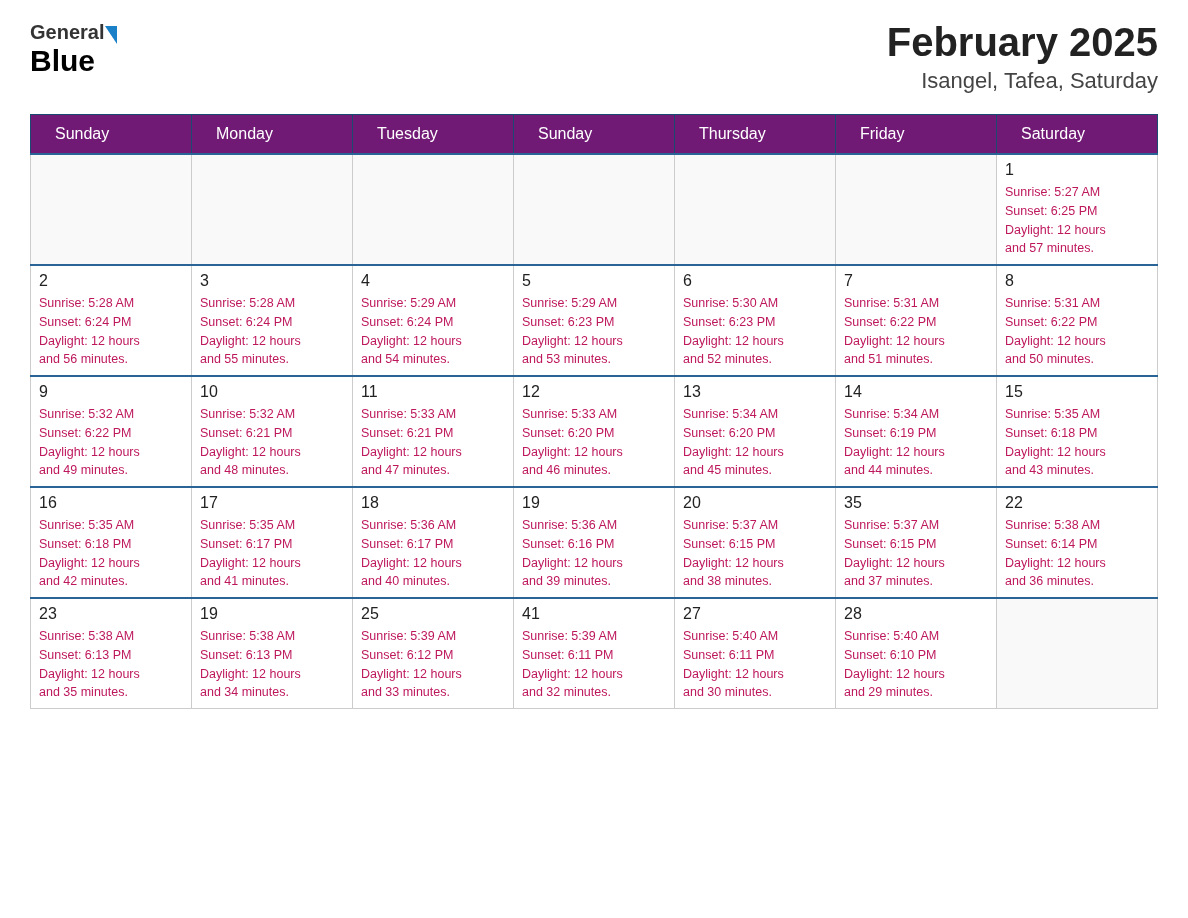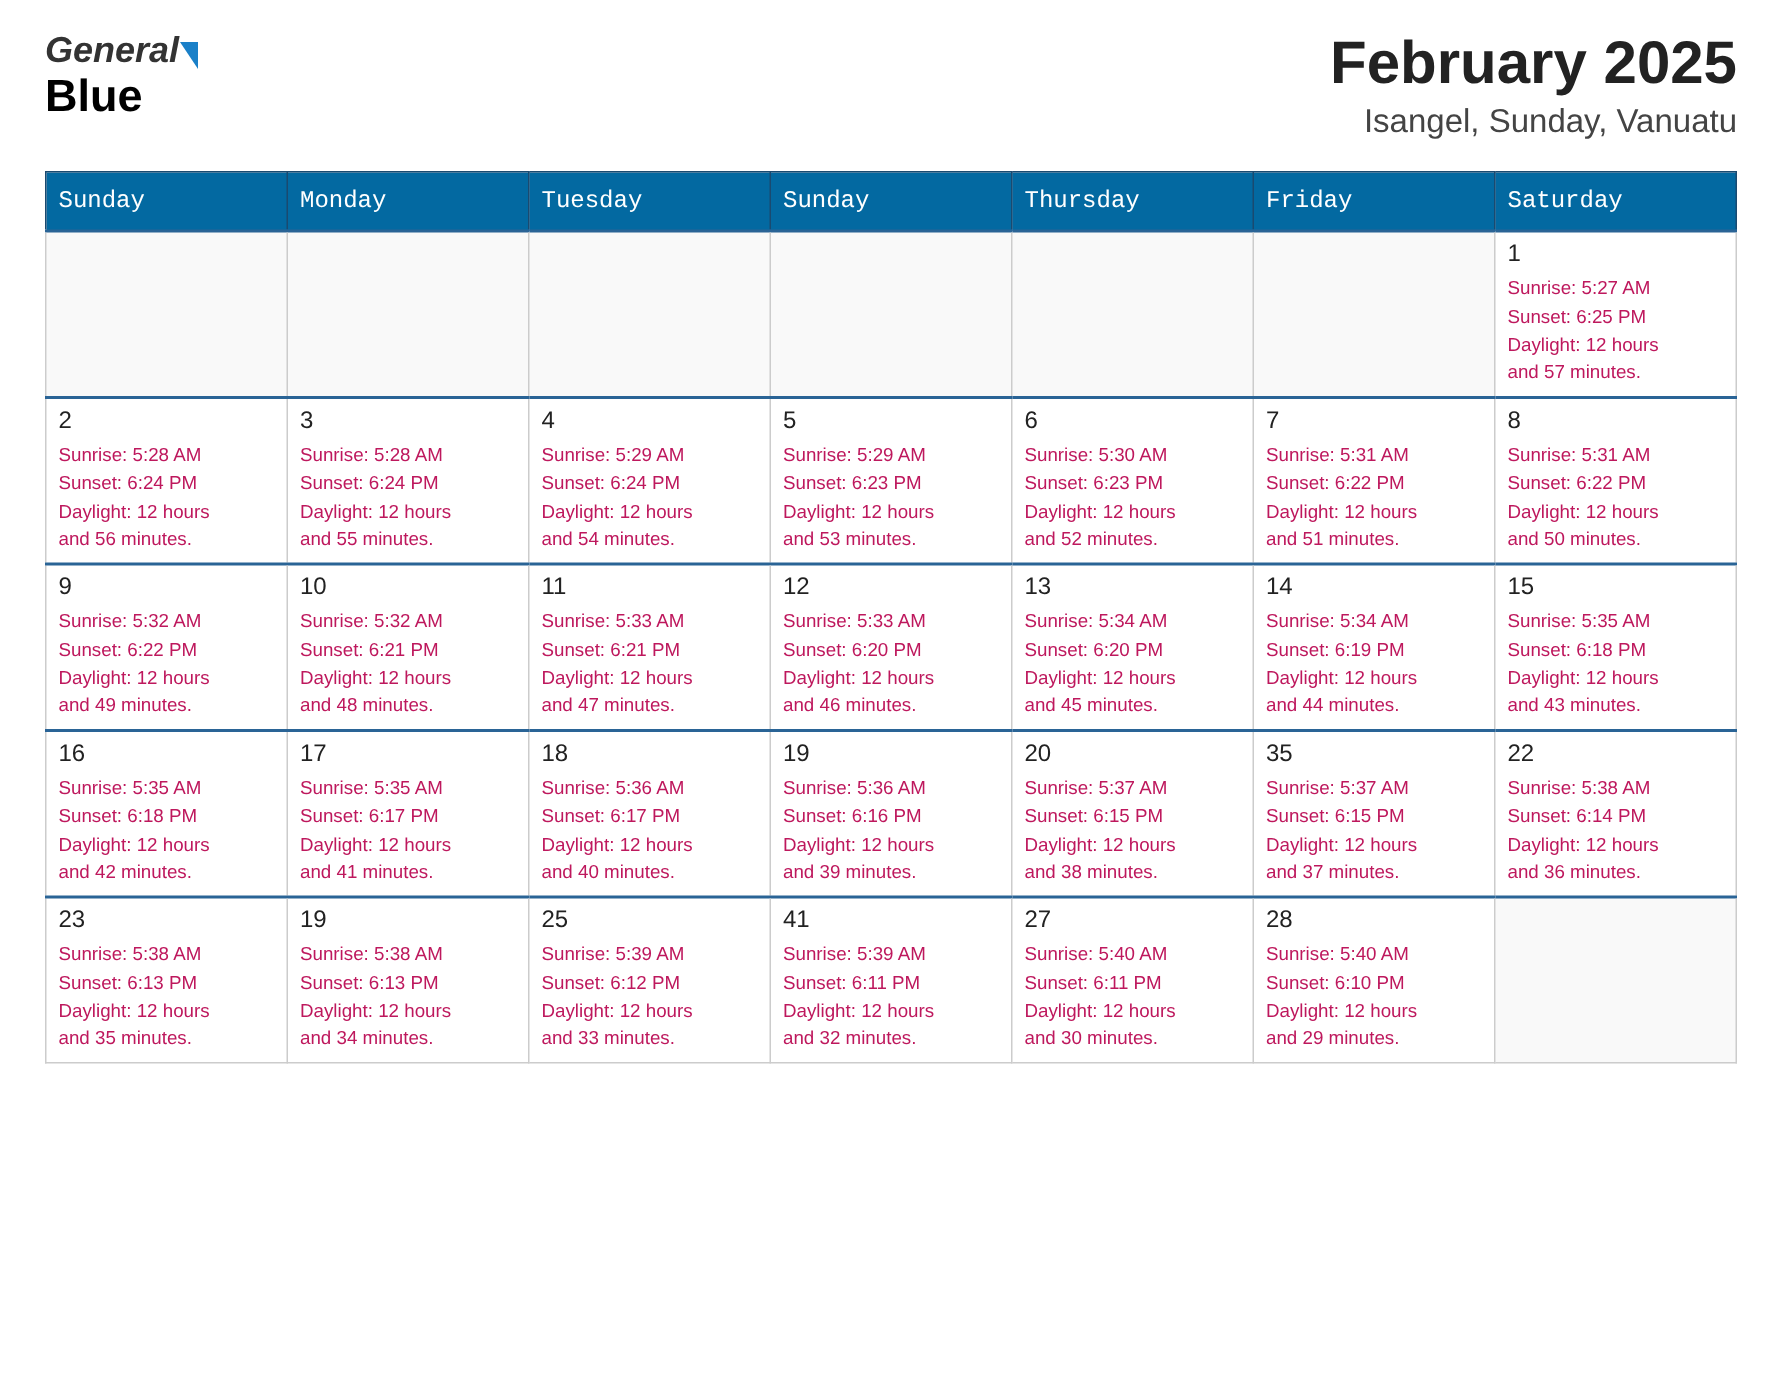--- a/index.html
+++ b/index.html
@@ -33,28 +33,27 @@
     .location {
       font-size: 22px;
       color: #444;
       margin-top: 4px;
     }
     .calendar {
       width: 100%;
       border-collapse: collapse;
     }
     .calendar th {
-      background-color: #0369a1;
+      background-color: #701a75;
       color: #fff;
       font-size: 16px;
       font-weight: normal;
-      padding: 10px 8px;
+      padding: 10px 24px;
       text-align: left;
       border: 1px solid #1a4a70;
-      font-family: Liberation Mono, monospace;
     }
     .calendar td {
       vertical-align: top;
       border: 1px solid #ccc;
       padding: 6px 8px;
       width: 14.28%;
       min-height: 110px;
       font-size: 13px;
       color: #333;
     }
@@ -74,24 +73,23 @@
       color: #be185d;
     }
     .empty-cell {
       background: #f9f9f9;
     }
     .logo-container {
       display: flex;
       align-items: center;
     }
     .logo-text-general {
-      font-size: 24px;
+      font-size: 20px;
       font-weight: bold;
       color: #333;
-      font-style: italic;
     }
     .logo-text-blue {
       font-size: 30px;
       font-weight: bold;
       color: #000000;
     }
     .logo-triangle {
       width: 0;
       height: 0;
       border-left: 12px solid transparent;
@@ -111,21 +109,21 @@
     <div class="logo-container">
       <span class="logo-text-general">General</span>
       <span class="logo-triangle"></span>
     </div>
     <div>
       <span class="logo-text-blue">Blue</span>
     </div>
   </div>
   <div class="title-block">
     <div class="month-title">February 2025</div>
-    <div class="location">Isangel, Sunday, Vanuatu</div>
+    <div class="location">Isangel, Tafea, Saturday</div>
   </div>
 </div>
 
 <table class="calendar">
   <thead>
     <tr>
     <th>Sunday</th>
         <th>Monday</th>
         <th>Tuesday</th>
         <th>Sunday</th>

